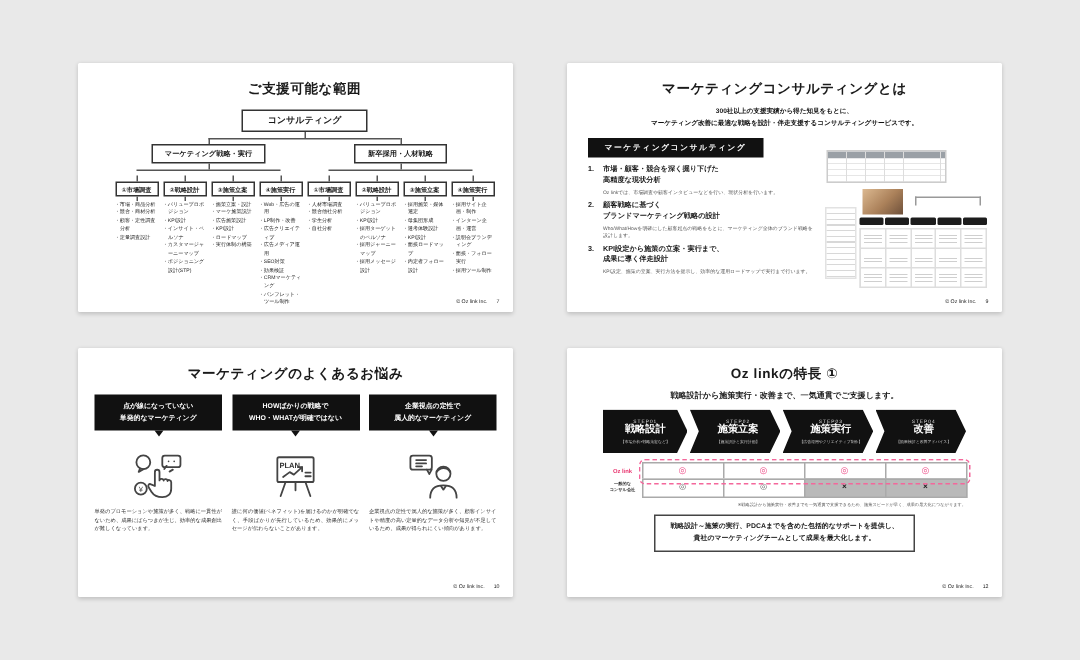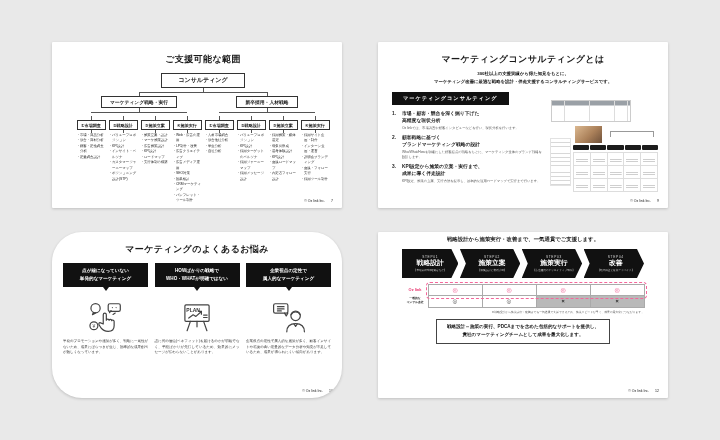--- a/index.html
+++ b/index.html
@@ -2,21 +2,21 @@
 <html><head>
 <meta charset="utf-8">
 <style>
 *{margin:0;padding:0;box-sizing:border-box;}
 html,body{width:720px;height:440px;}
 body{background:#e9e9e9;font-family:"Liberation Sans","DejaVu Sans",sans-serif;position:relative;overflow:hidden;color:#1a1a1a;}
 .deck{position:absolute;inset:0;}
 .slide{position:absolute;width:290px;height:166px;background:#fff;box-shadow:0 1px 3px rgba(0,0,0,.18);border-radius:1px;overflow:hidden;}
 #s1{left:52px;top:42px;padding-left:12px;}
 #s2{left:378px;top:42px;}
-#s3{left:52px;top:232px;border-radius:30px;}
+#s3{left:52px;top:232px;}
 #s4{left:378px;top:232px;}
 .slide-title{text-align:center;font-weight:bold;font-size:9px;margin-top:11px;letter-spacing:.4px;}
 .footer{position:absolute;right:9px;bottom:5px;font-size:3.5px;color:#222;display:flex;gap:6px;align-items:baseline;}
 
 
 .org{padding:3px 11px 0;}
 .org-root{border:1px solid #333;font-weight:bold;font-size:6px;padding:2px 16px;width:fit-content;margin:4px auto 0;}
 .stub{width:1px;height:4px;background:#555;margin:0 auto;}
 .org-branches{display:flex;position:relative;}
 .org-branches::before{content:'';position:absolute;top:0;left:25%;right:25%;border-top:1px solid #555;}
@@ -314,20 +314,21 @@
           <div class="s3-body">企業視点の定性で属人的な施策が多く、顧客インサイトや精度の高い定量的なデータ分析や知見が不足しているため、成果が得られにくい傾向があります。</div>
         </div>
       </div>
     <div class="footer">
       <span>© Oz link Inc.</span>
       <span>10</span>
     </div>
   </section>
 
   <section class="slide" id="s4">
+    <h2 class="slide-title">Oz linkの特長 ①</h2>
     <p class="s4-sub">戦略設計から施策実行・改善まで、一気通貫でご支援します。</p>
     <div class="s4-steps">
         <div class="step first">
           <div class="step-tag">STEP01</div>
           <div class="step-label">戦略設計</div>
           <div class="step-sub">【市場分析×戦略策定など】</div>
         </div>
         <div class="step">
           <div class="step-tag">STEP02</div>
           <div class="step-label">施策立案</div>

